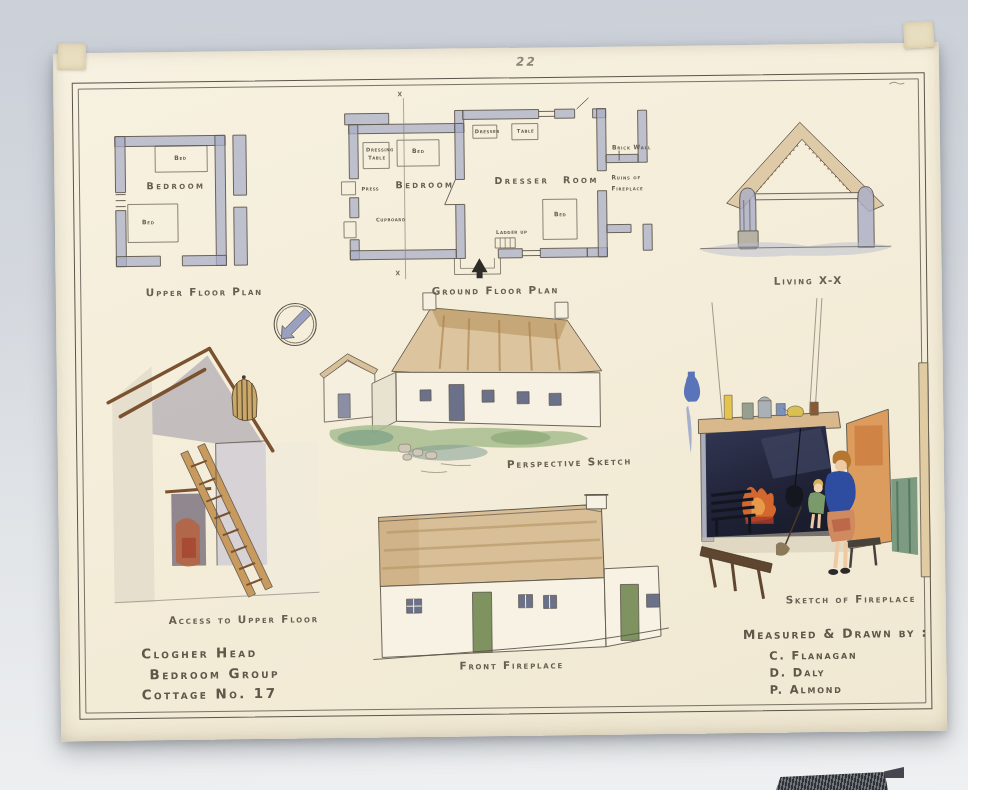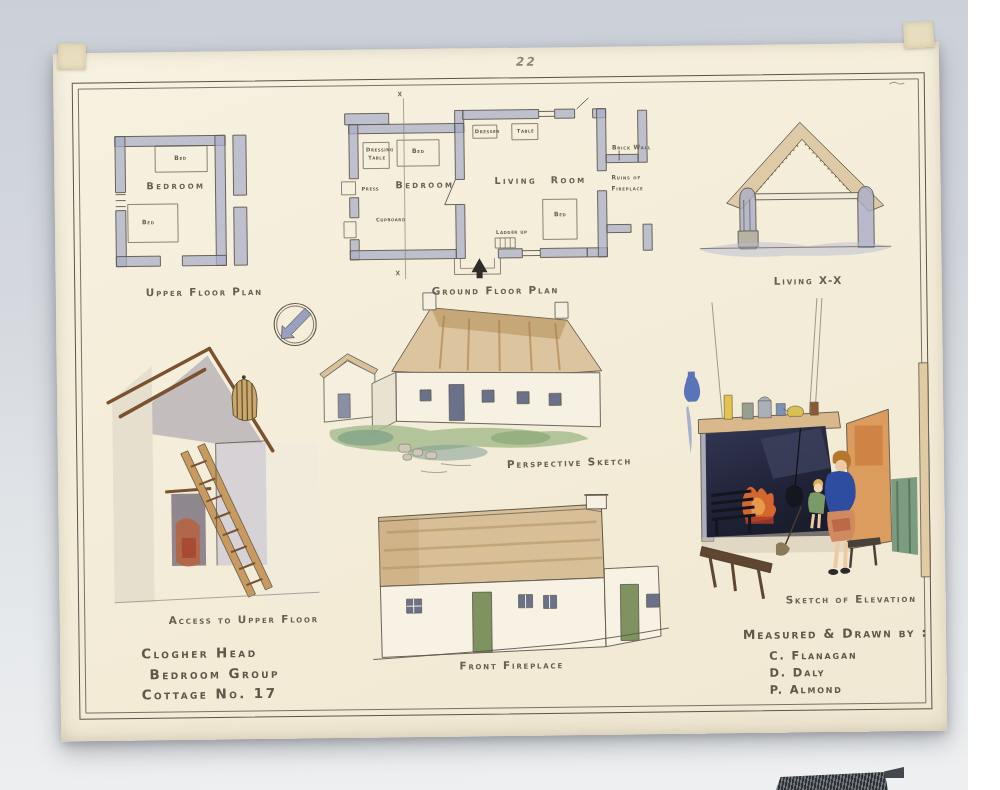--- a/index.html
+++ b/index.html
@@ -330,28 +330,28 @@
     </svg>
 
     <span class="lbl pencil" style="left:520px;top:56px;">22</span>
 
     <span class="lbl cap" style="left:147px;top:283px;">Upper Floor Plan</span>
     <span class="lbl cap" style="left:433px;top:285px;">Ground Floor Plan</span>
     <span class="lbl cap" style="left:775px;top:279px;">Living X-X</span>
     <span class="lbl cap" style="left:166px;top:611px;">Access to Upper Floor</span>
     <span class="lbl cap" style="left:506px;top:458px;transform:rotate(-1deg);">Perspective Sketch</span>
     <span class="lbl cap" style="left:456px;top:660px;">Front Fireplace</span>
-    <span class="lbl cap" style="left:783px;top:598px;">Sketch of Elevation</span>
+    <span class="lbl cap" style="left:783px;top:598px;">Sketch of Fireplace</span>
 
     <span class="lbl rm" style="left:149px;top:177px;">Bedroom</span>
     <span class="lbl t1" style="left:177px;top:151px;">Bed</span>
     <span class="lbl t1" style="left:144px;top:215px;">Bed</span>
 
     <span class="lbl rm" style="left:398px;top:179px;">Bedroom</span>
-    <span class="lbl rm" style="left:497px;top:176px;word-spacing:8px;">Living Room</span>
+    <span class="lbl rm" style="left:497px;top:176px;word-spacing:8px;">Dresser Room</span>
     <span class="lbl t0" style="left:369px;top:146px;">Dressing</span>
     <span class="lbl t0" style="left:371px;top:154px;">Table</span>
     <span class="lbl t1" style="left:415px;top:147px;">Bed</span>
     <span class="lbl t0" style="left:478px;top:129px;">Dresser</span>
     <span class="lbl t0" style="left:520px;top:129px;">Table</span>
     <span class="lbl t1" style="left:556px;top:212px;">Bed</span>
     <span class="lbl t0" style="left:364px;top:185px;">Press</span>
     <span class="lbl t0" style="left:378px;top:216px;">Cupboard</span>
     <span class="lbl t0" style="left:498px;top:230px;">Ladder up</span>
     <span class="lbl t1" style="left:615px;top:146px;">Brick Wall</span>

